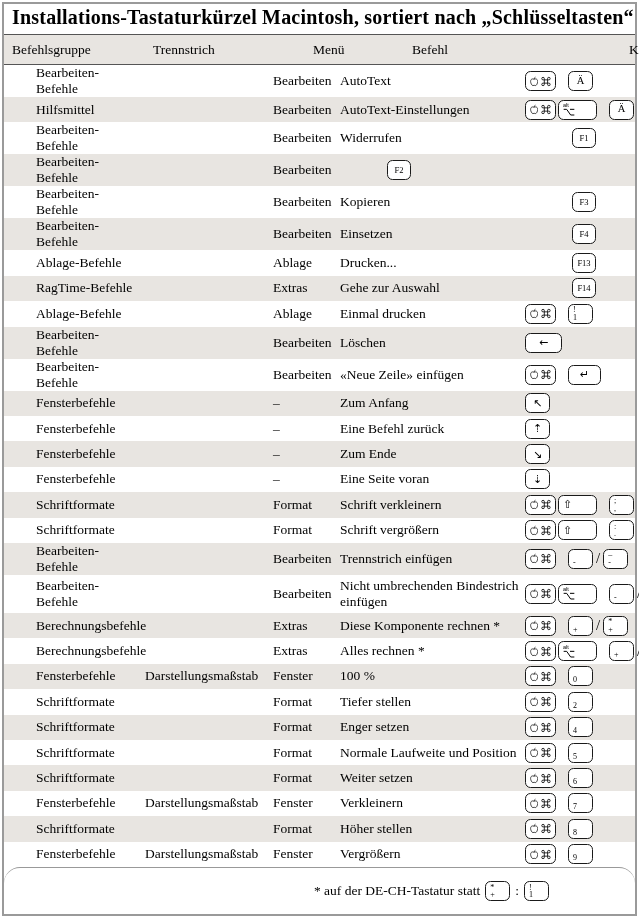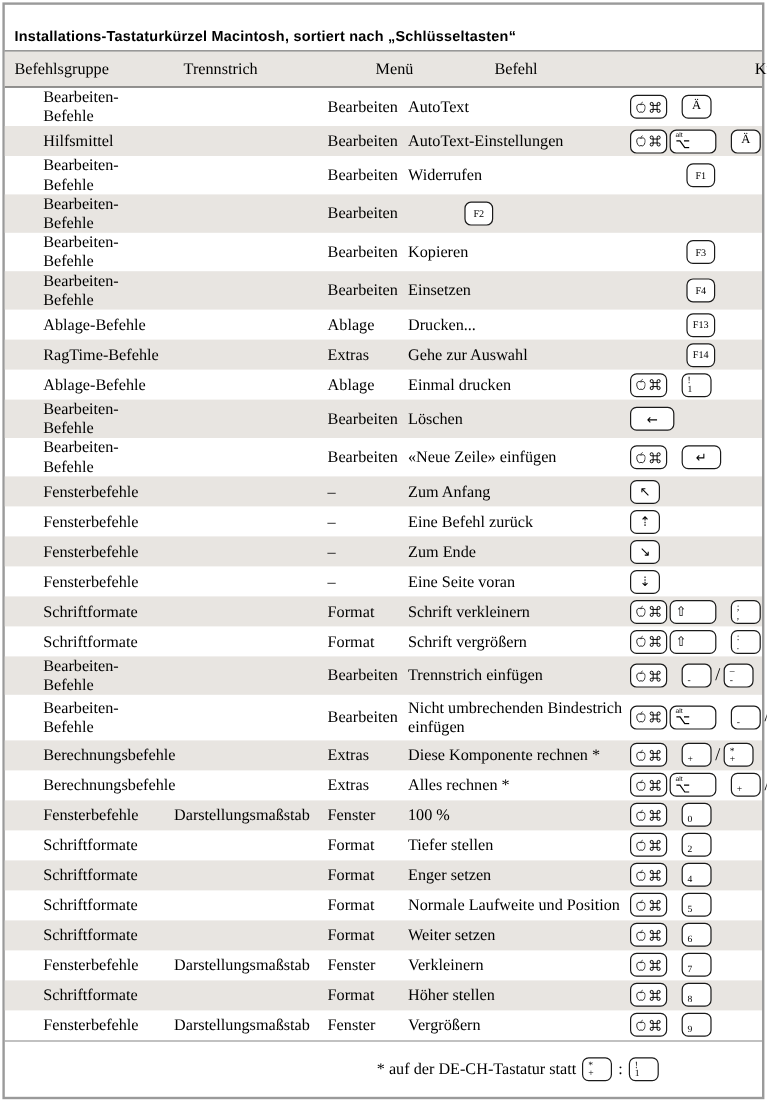--- a/index.html
+++ b/index.html
@@ -7,23 +7,23 @@
     width:639px;height:918px;background:#ffffff;position:relative;
     font-family:"Liberation Serif", serif;color:#000;
     -webkit-font-smoothing:antialiased;
   }
   .frame{
     position:absolute;left:2px;top:2px;right:2px;bottom:2px;
     border:2px solid var(--outer-border);
     display:flex;flex-direction:column;box-sizing:border-box;background:#fff;
   }
   .titlebar{
-    padding:19px 8px 5px 8px;
-    font-family:Liberation Sans, sans-serif;
-    font-weight:bold;font-size:12px;letter-spacing:0.2px;
+    padding:2px 8px 5px 8px;
+    font-family:Liberation Serif, serif;
+    font-weight:bold;font-size:20px;letter-spacing:0.2px;
     border-bottom:1px solid var(--rule);
     white-space:nowrap;
   }
   .grid{
     display:grid;
     grid-template-columns:117px 128px 67px 185px 1fr;
     align-items:center;
   }
   .header{
     background:var(--stripe);
@@ -61,21 +61,21 @@
   .key.altkey .t{font-size:5.5px;line-height:5px;height:5px;font-family:"Liberation Sans",sans-serif;}
   .key.shiftkey{width:39px;align-items:flex-start;justify-content:center;}
   .key.shiftkey .g{font-size:11px;line-height:11px;font-family:"DejaVu Sans",sans-serif;}
   .spacer{display:inline-block;width:8px;flex:0 0 auto;}
   .slash{font-size:15px;line-height:15px;margin:0 1px;flex:0 0 auto;}
   .key svg{display:block;}
 
   .footnote{
     height:46px;border-top:1px solid var(--light-rule);
     display:flex;align-items:center;justify-content:flex-end;
-    padding-right:86px;font-size:13.5px;gap:5px;
+    padding-right:86px;font-size:13.5px;gap:5px;border-radius:16px;
   }
 </style>
 </head>
 <body style="--stripe: #e8e5e1; --outer-border: #9a9a9a; --rule: #555555; --light-rule: #999999; --key-border: #1a1a1a;">
 
 <div class="frame">
   <div class="titlebar">Installations-Tastaturkürzel Macintosh, sortiert nach „Schlüsseltasten“</div>
   <div class="grid header" id="header-row">
       <div class="cell c1">Befehlsgruppe</div>
       <div class="cell">Trennstrich</div>

